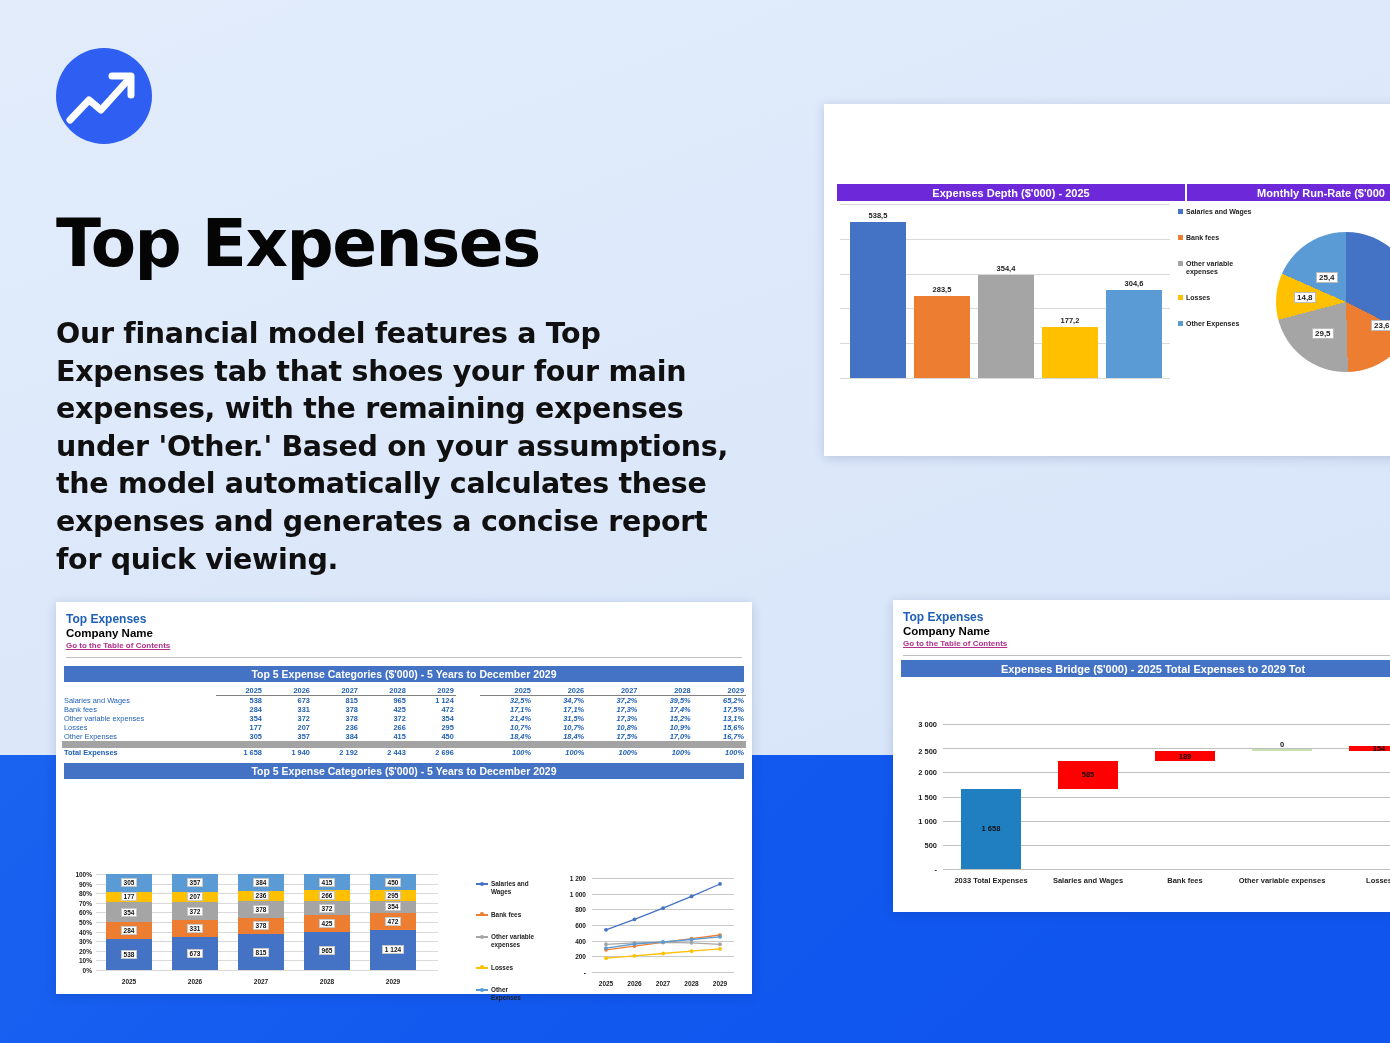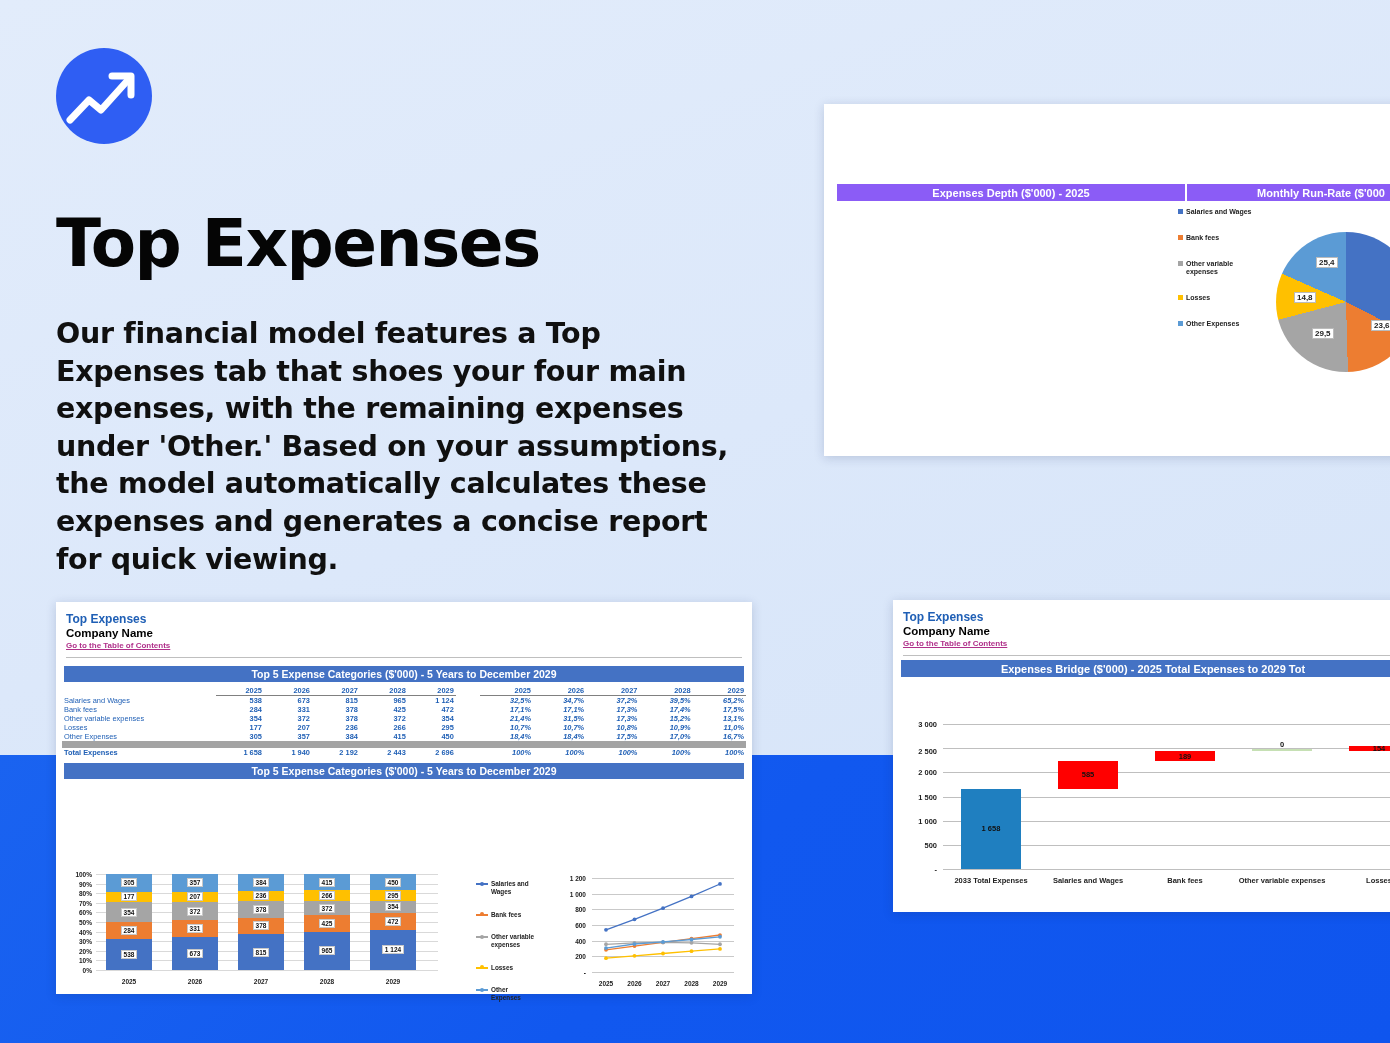--- a/index.html
+++ b/index.html
@@ -29,21 +29,21 @@
     color:#050505;letter-spacing:-1.5px;font-family:"DejaVu Sans",sans-serif;}
   .body-copy{position:absolute;left:56px;top:315px;width:700px;font-size:28.5px;
     line-height:1.32;font-weight:bold;color:#101010;font-family:"DejaVu Sans",sans-serif;
     letter-spacing:-0.3px;}
 
   
   .card{position:absolute;background:#ffffff;box-shadow:0 2px 10px rgba(20,40,90,.18);}
 
   
   #card-top{left:824px;top:104px;width:580px;height:352px;overflow:hidden;}
-  .xl-head{position:relative;height:17px;background:#8b5cf6;color:#fff;font-weight:bold;
+  .xl-head{position:relative;height:17px;background:#6d28d9;color:#fff;font-weight:bold;
     font-size:11px;display:flex;align-items:center;justify-content:center;}
   .chart-title-row{position:absolute;left:13px;top:80px;width:620px;display:flex;}
   .chart-title-row .t1{width:348px;}
   .chart-title-row .t2{width:268px;margin-left:2px;}
   .xl-head span{white-space:nowrap;}
 
   .bar-plot{position:absolute;left:16px;top:100px;width:330px;height:174px;}
   .gridline{position:absolute;left:0;width:330px;height:1px;background:#d9d9d9;}
   .bar{position:absolute;bottom:0;width:56px;}
   .bar-lbl{position:absolute;font-size:7.5px;font-weight:bold;color:#222;text-align:center;width:56px;}
@@ -133,20 +133,38 @@
 <div class="card" id="card-top">
   <div class="chart-title-row">
     <div class="xl-head t1">
         <span>Expenses Depth ($'000) - 2025</span>
       </div>
     <div class="xl-head t2">
         <span>Monthly Run-Rate ($'000</span>
       </div>
   </div>
 
+  <div class="bar-plot" id="barPlot">
+      <div class="gridline" style="top: 174px;"></div>
+      <div class="gridline" style="top: 139.2px;"></div>
+      <div class="gridline" style="top: 104.4px;"></div>
+      <div class="gridline" style="top: 69.6px;"></div>
+      <div class="gridline" style="top: 34.8px;"></div>
+      <div class="gridline" style="top: 0px;"></div>
+      <div class="bar" style="left: 10px; height: 156.165px; background: rgb(68, 114, 196);"></div>
+      <div class="bar-lbl" style="left: 10px; top: 6.835px;">538,5</div>
+      <div class="bar" style="left: 74px; height: 82.215px; background: rgb(237, 125, 49);"></div>
+      <div class="bar-lbl" style="left: 74px; top: 80.785px;">283,5</div>
+      <div class="bar" style="left: 138px; height: 102.776px; background: rgb(165, 165, 165);"></div>
+      <div class="bar-lbl" style="left: 138px; top: 60.224px;">354,4</div>
+      <div class="bar" style="left: 202px; height: 51.388px; background: rgb(255, 192, 0);"></div>
+      <div class="bar-lbl" style="left: 202px; top: 111.612px;">177,2</div>
+      <div class="bar" style="left: 266px; height: 88.334px; background: rgb(91, 155, 213);"></div>
+      <div class="bar-lbl" style="left: 266px; top: 74.666px;">304,6</div>
+    </div>
 
   <div class="legend" id="depthLegend">
       <div class="li">
         <span class="sw" style="background:#4472c4"></span>
         <span>Salaries and Wages</span>
       </div>
       <div class="li">
         <span class="sw" style="background:#ed7d31"></span>
         <span>Bank fees</span>
       </div>
@@ -162,21 +180,21 @@
         <span class="sw" style="background:#5b9bd5"></span>
         <span>Other Expenses</span>
       </div>
     </div>
 
   <div class="pie-wrap" id="pieWrap">
     <div class="pie" id="pieEl" style="background: conic-gradient(rgb(68, 114, 196) 0deg, rgb(68, 114, 196) 116.96deg, rgb(237, 125, 49) 116.96deg, rgb(237, 125, 49) 178.44deg, rgb(165, 165, 165) 178.44deg, rgb(165, 165, 165) 255.28deg, rgb(255, 192, 0) 255.28deg, rgb(255, 192, 0) 293.84deg, rgb(91, 155, 213) 293.84deg, rgb(91, 155, 213) 360deg);"></div>
   <div class="pie-lbl" style="left: 95px; top: 88px;">23,6</div>
       <div class="pie-lbl" style="left: 36px; top: 96px;">29,5</div>
       <div class="pie-lbl" style="left: 18px; top: 60px;">14,8</div>
-      <div class="pie-lbl" style="left: 40px; top: 25px;">25,4</div>
+      <div class="pie-lbl" style="left: 40px; top: 40px;">25,4</div>
     </div>
 </div>
 
 <div class="card" id="card-bl">
   <div class="sheet-head">
     <div class="sh-title">Top Expenses</div>
     <div class="sh-sub">Company Name</div>
     <div class="sh-link">Go to the Table of Contents</div>
   </div>
   <div class="sep"></div>
@@ -248,21 +266,21 @@
           <td class="num">177</td>
           <td class="num">207</td>
           <td class="num">236</td>
           <td class="num">266</td>
           <td class="num">295</td>
           <td class="gap"></td>
           <td class="pct">10,7%</td>
           <td class="pct">10,7%</td>
           <td class="pct">10,8%</td>
           <td class="pct">10,9%</td>
-          <td class="pct">11,0%</td>
+          <td class="pct">15,6%</td>
         </tr>
         <tr class="preline">
           <td class="lbl">Other Expenses</td>
           <td class="num">305</td>
           <td class="num">357</td>
           <td class="num">384</td>
           <td class="num">415</td>
           <td class="num">450</td>
           <td class="gap"></td>
           <td class="pct">18,4%</td>

